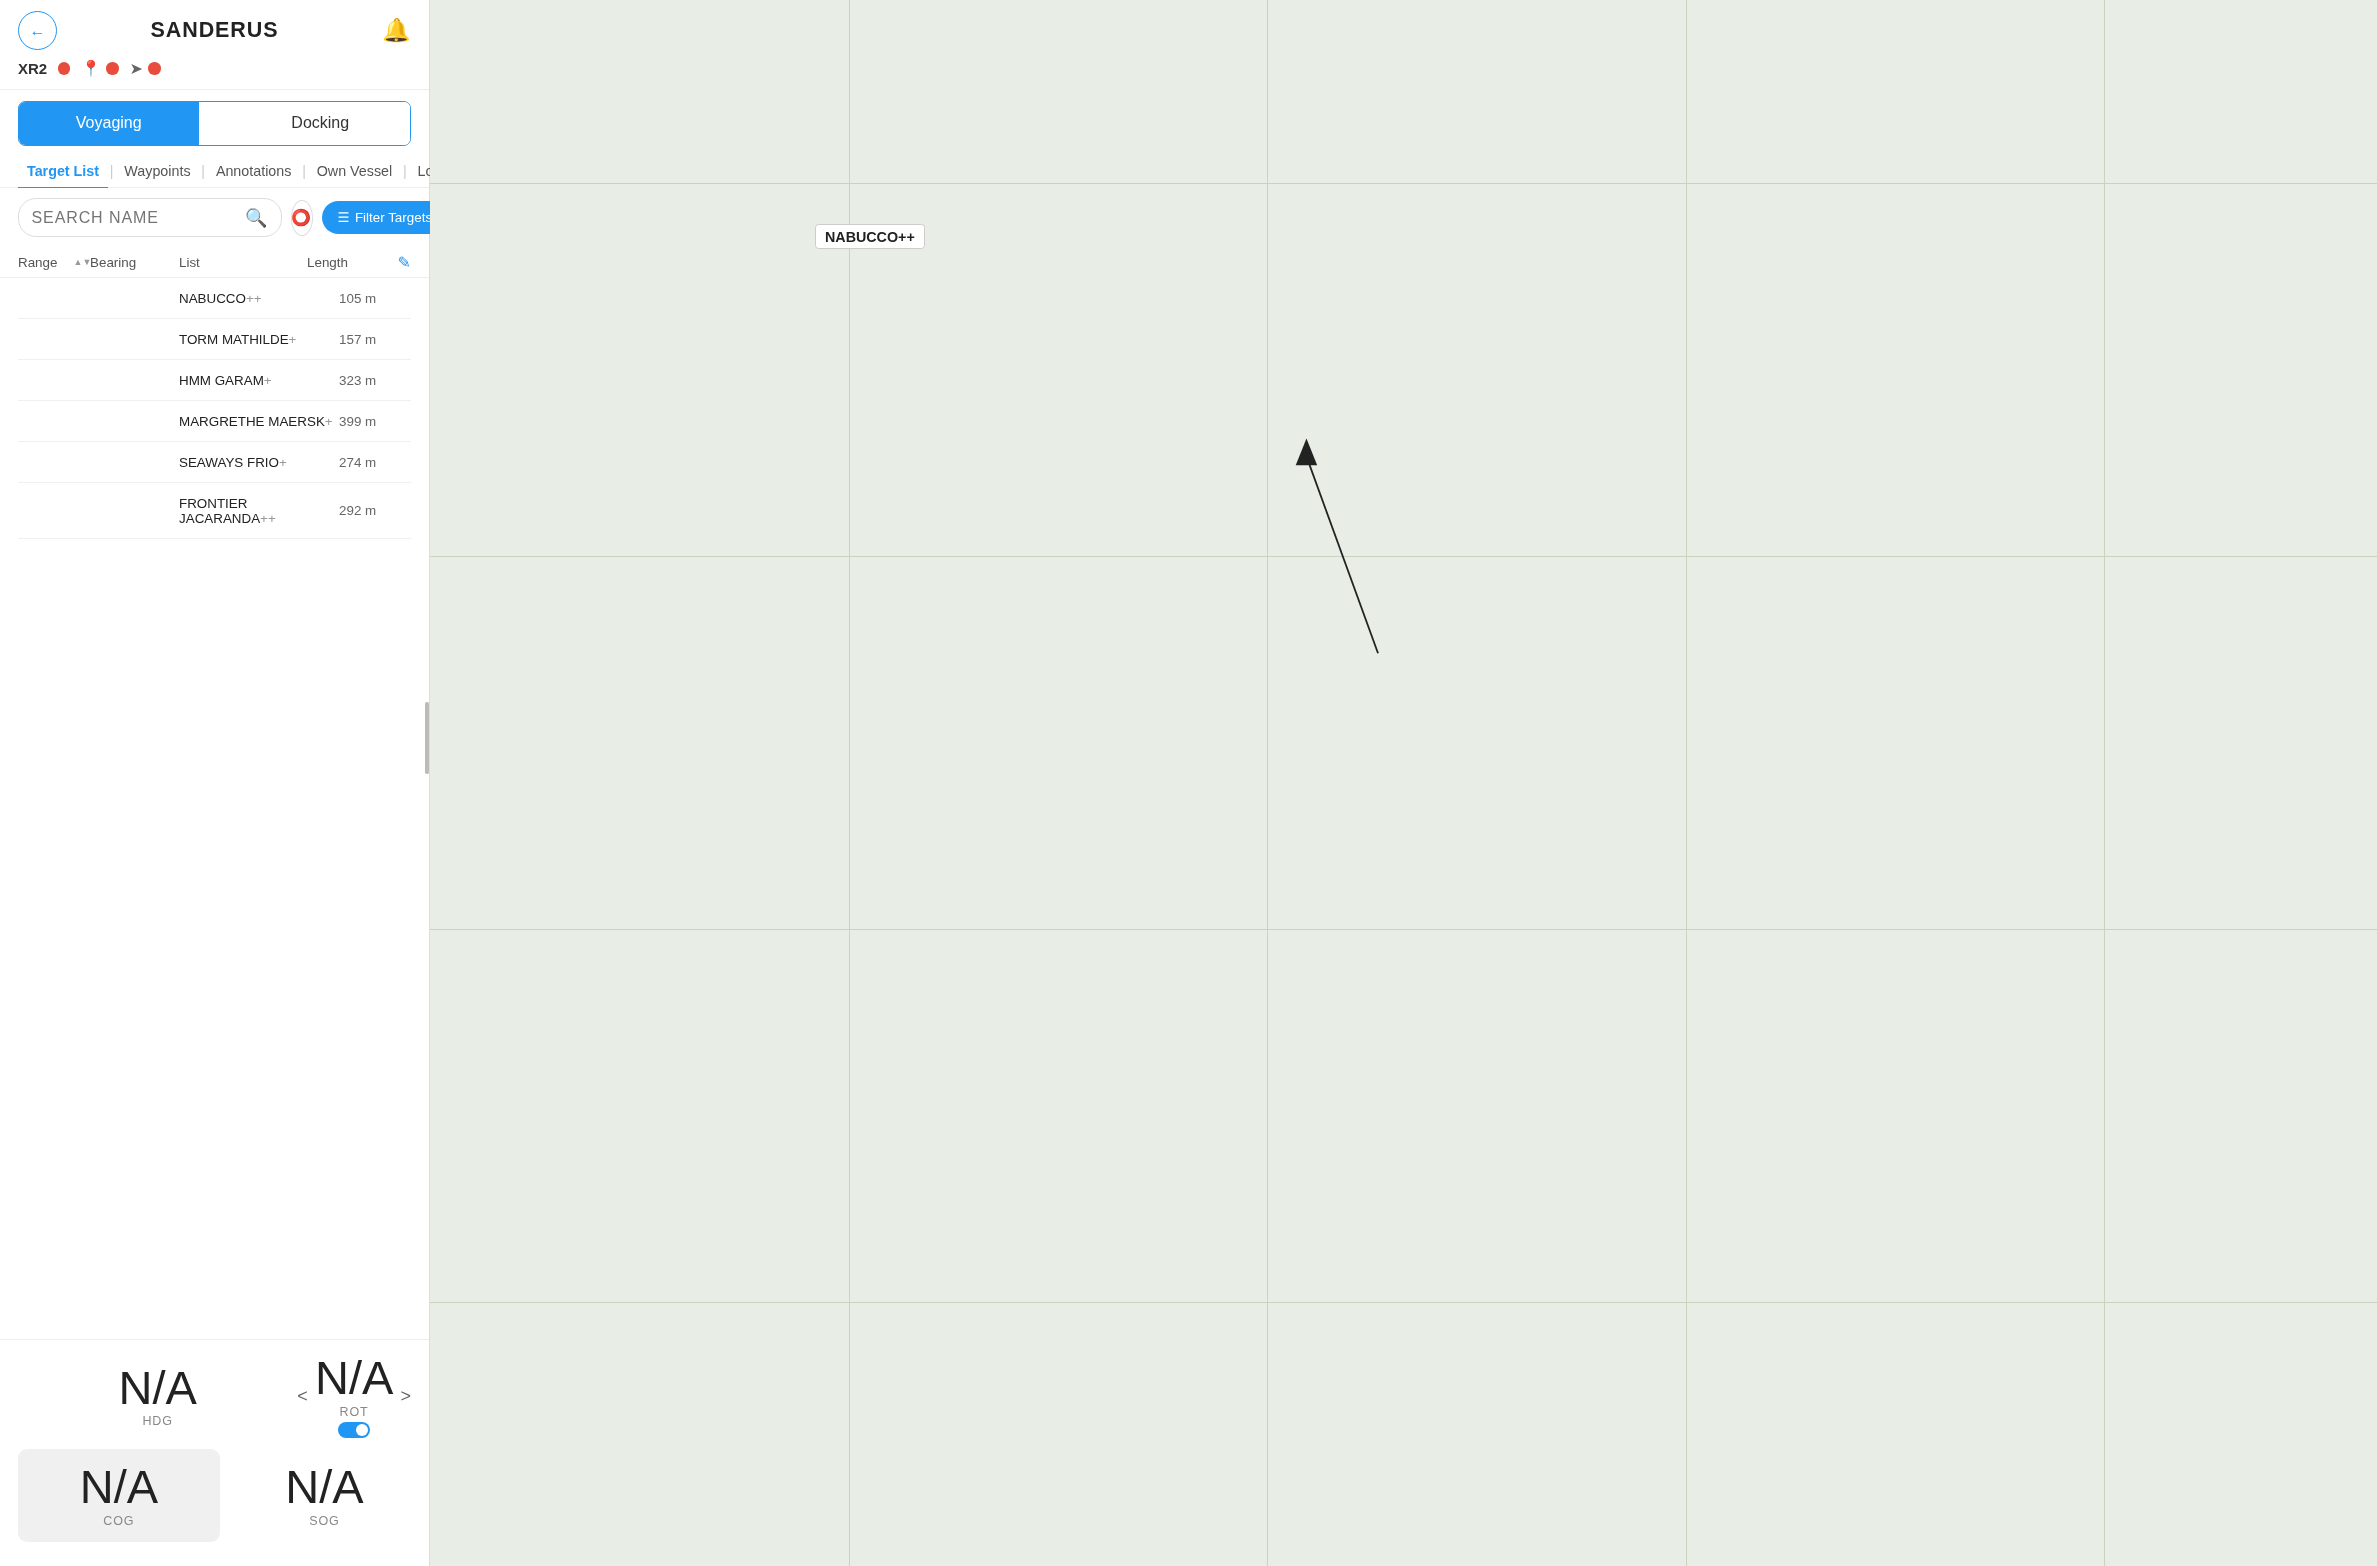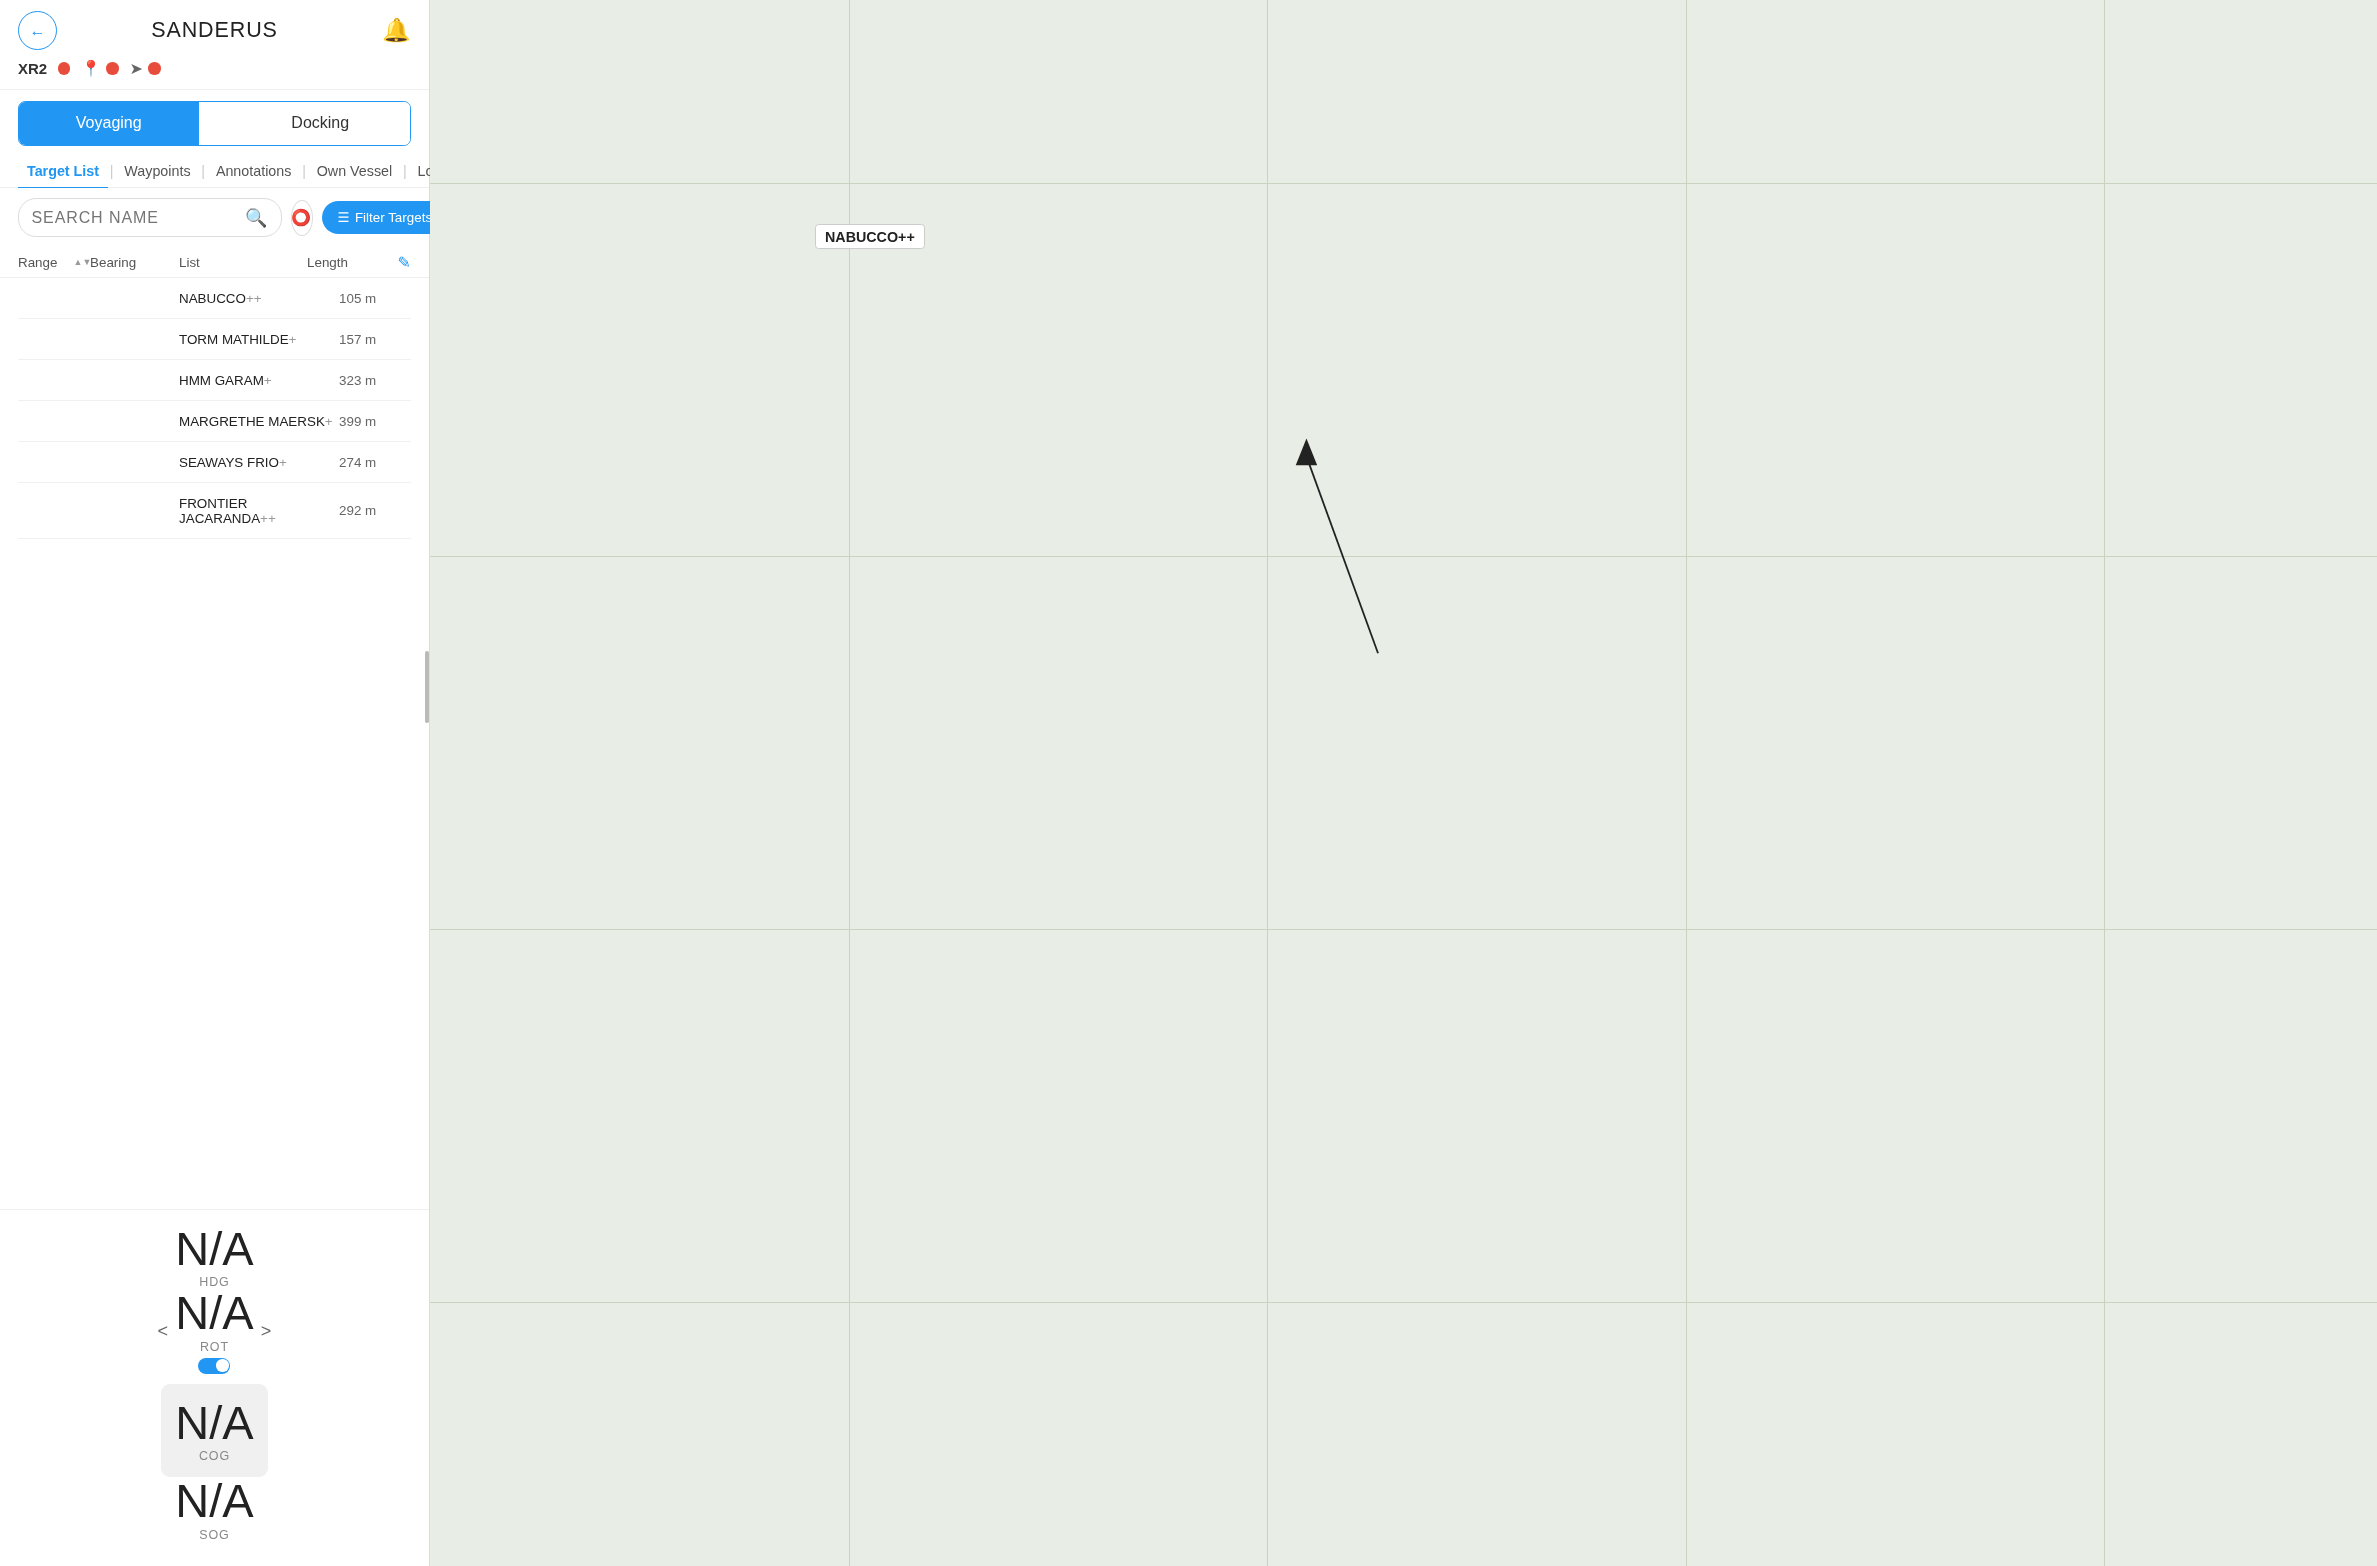--- a/index.html
+++ b/index.html
@@ -34,21 +34,21 @@
       background: #fff;
       display: flex;
       align-items: center;
       justify-content: center;
       cursor: pointer;
       color: #2196F3;
       font-size: 16px;
     }
     .header-title {
       font-size: 21.5px;
-      font-weight: 400;
+      font-weight: 700;
       color: #222;
       letter-spacing: 0.9px;
     }
     .notification-icon {
       position: absolute;
       right: 18px;
       font-size: 23px;
       color: #c0392b;
       cursor: pointer;
     }
@@ -251,21 +251,20 @@
     
     .instrument-panel {
       border-top: 0.9px solid #eee;
       padding: 14.3px 18px;
     }
     .instrument-row {
       display: flex;
       align-items: center;
       justify-content: space-between;
       margin-bottom: 10.7px;
-      flex-direction: column;
     }
     .instrument-block {
       flex: 1;
       display: flex;
       flex-direction: column;
       align-items: center;
     }
     .instrument-value {
       font-size: 47px;
       font-weight: 300;

